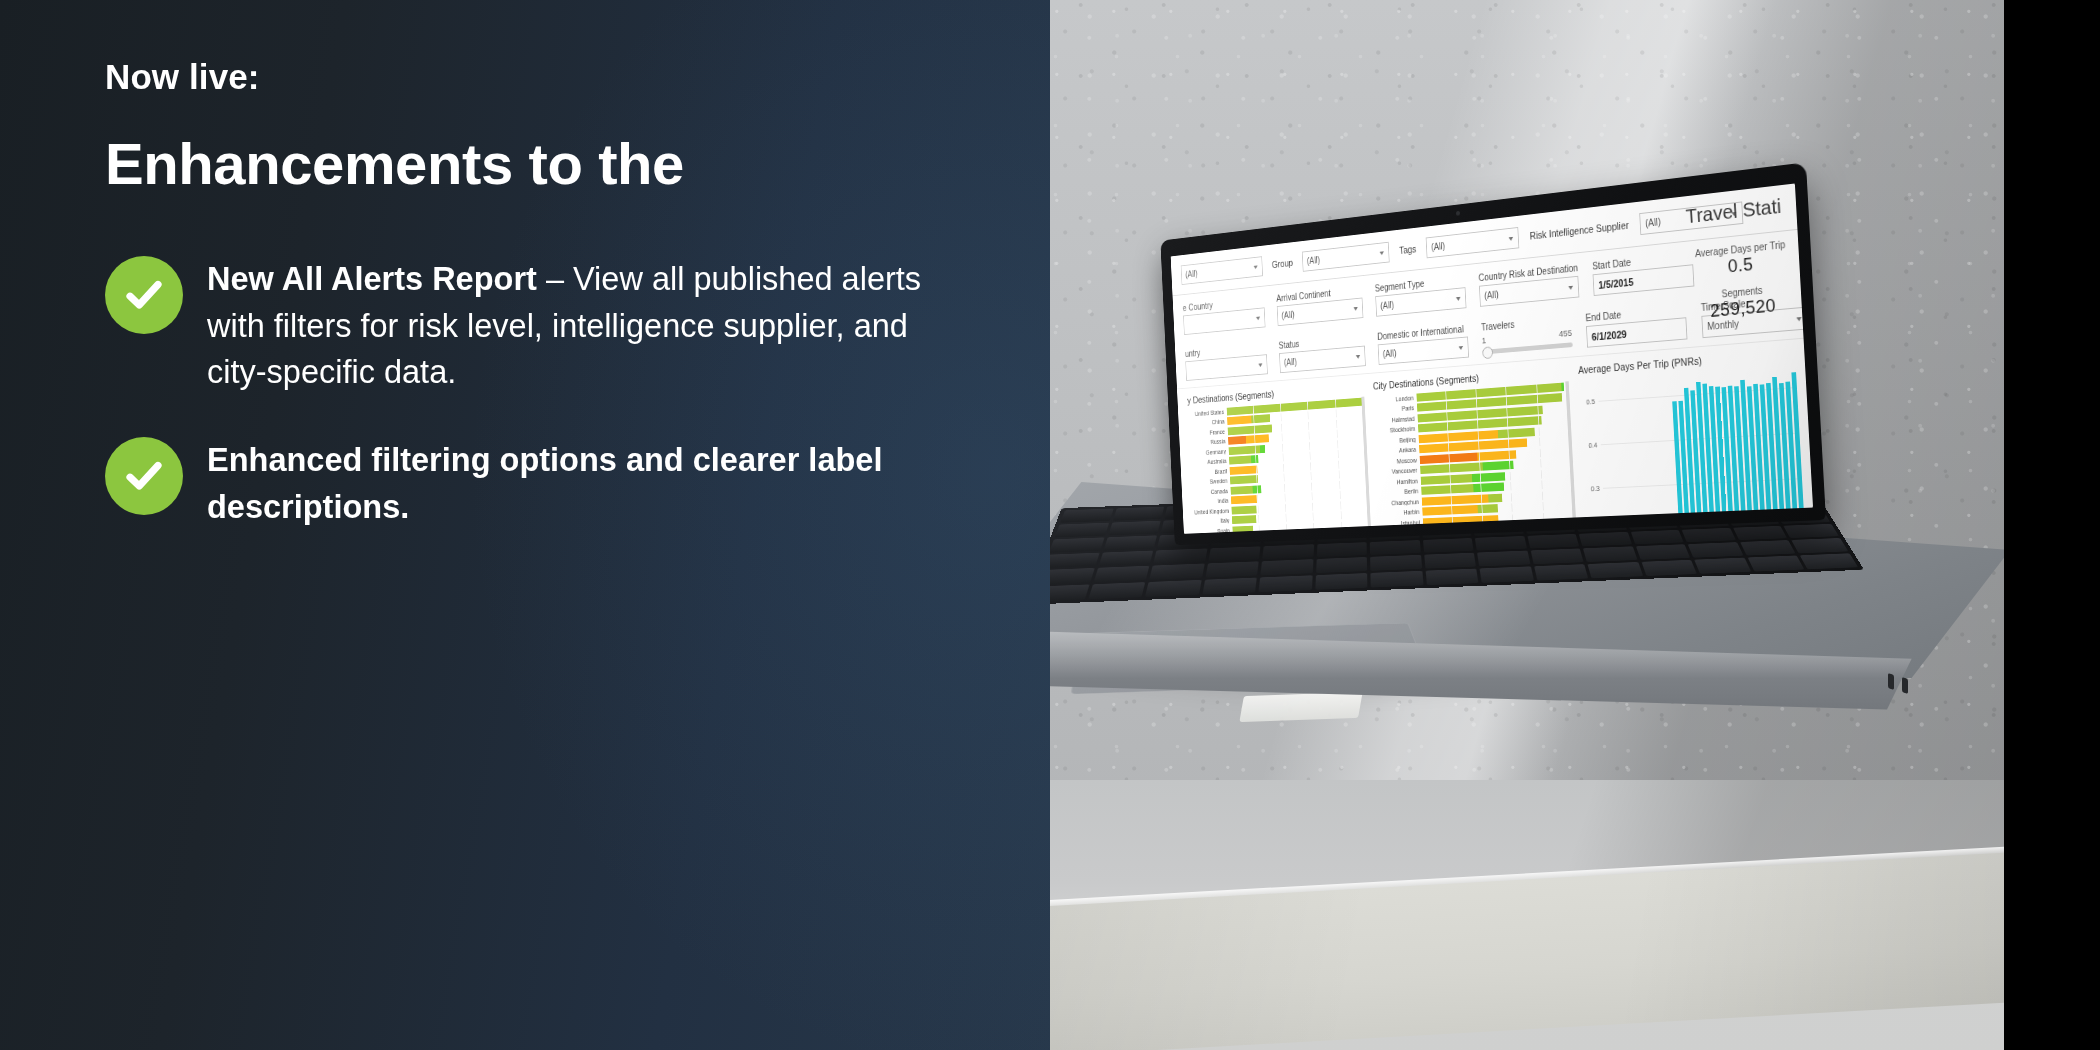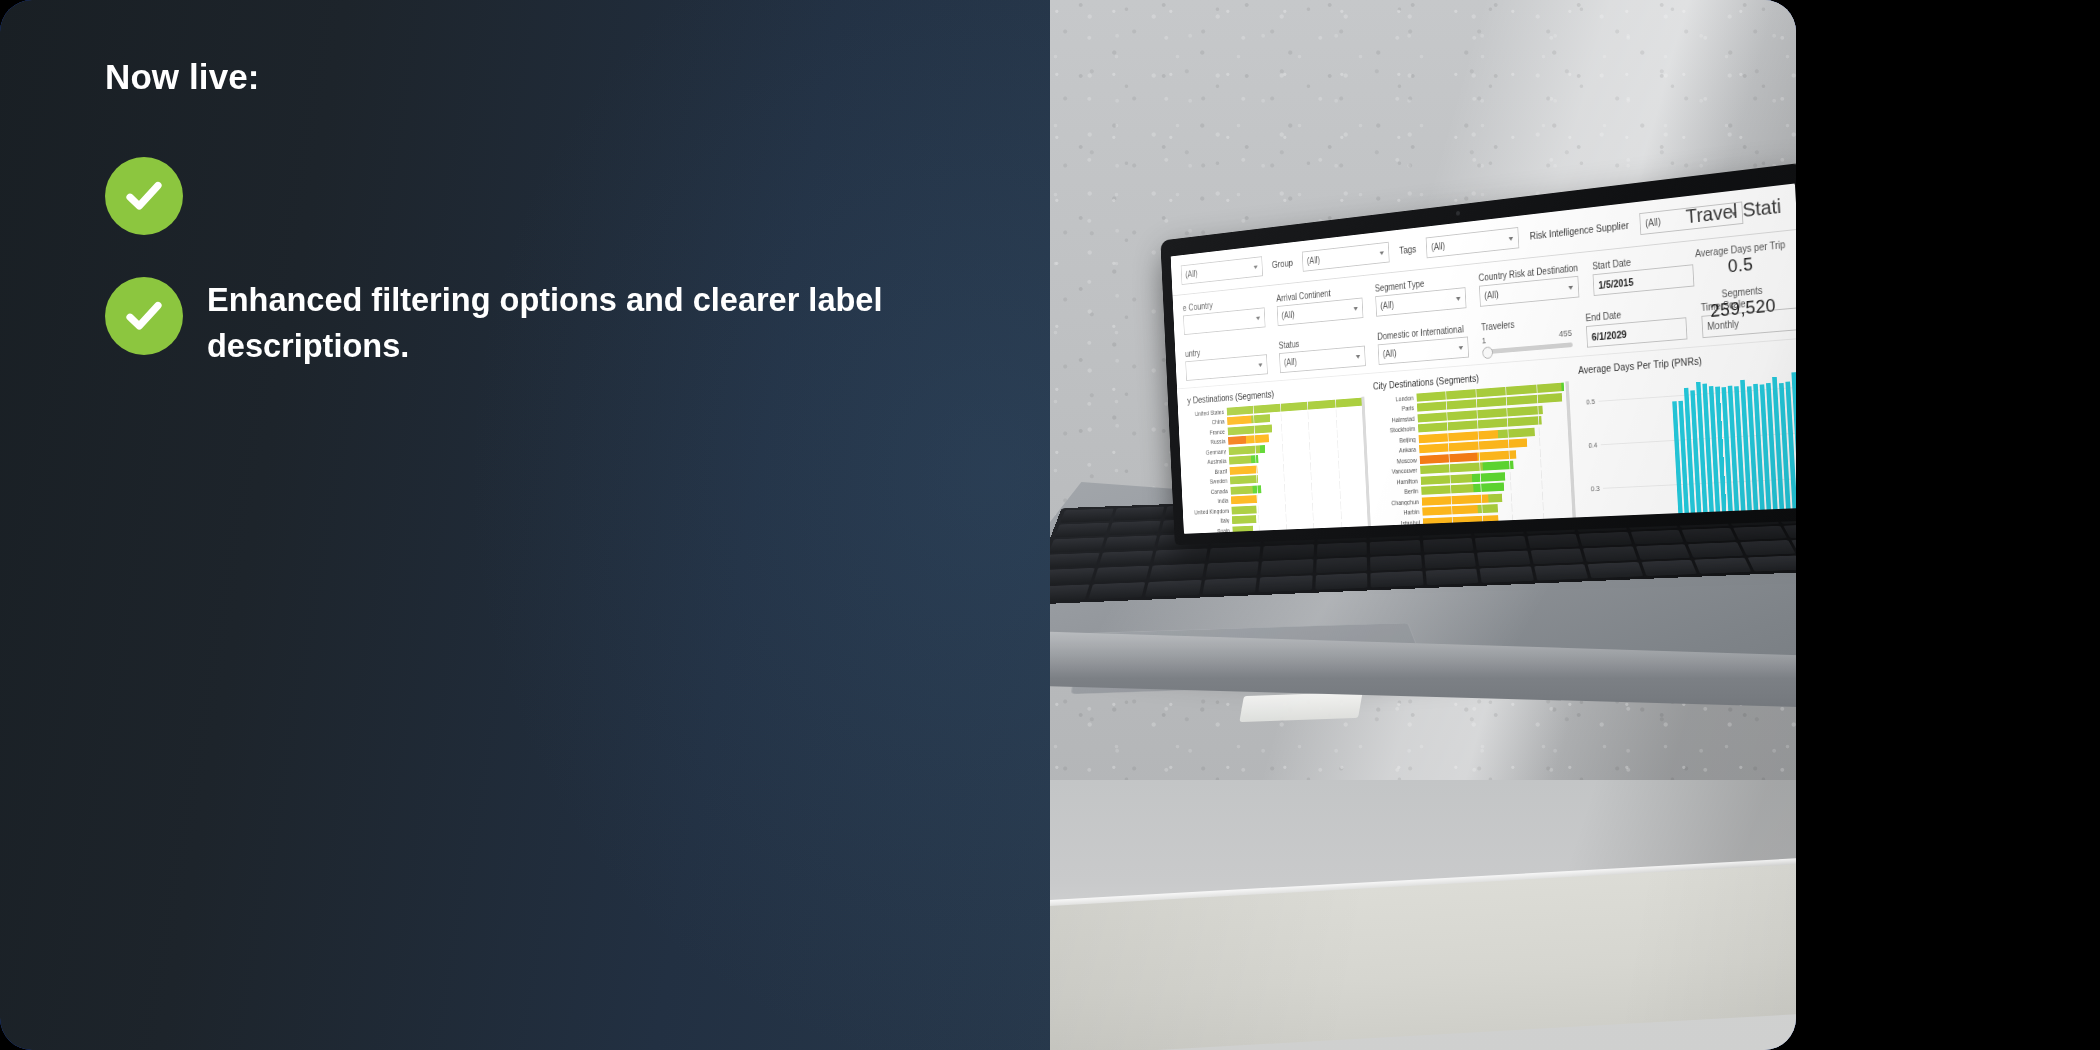--- a/index.html
+++ b/index.html
@@ -1,18 +1,18 @@
 <!DOCTYPE html>
 <html><head>
 <meta charset="utf-8">
 <title>Analytics Module Enhancements</title>
 <style>
   html,body{margin:0;padding:0;background:#000;}
   body{font-family:"Liberation Sans", sans-serif;}
-  #stage{position:relative;width:1796px;height:1050px;overflow:hidden;background:#1d4ed8;border-radius:32px;}
+  #stage{position:relative;width:2004px;height:1050px;overflow:hidden;background:#1d4ed8;}
 
   
   #left-panel{
     position:absolute;left:0;top:0;width:1050px;height:1050px;
     background:linear-gradient(100deg,#191f24 0%,#1d242b 28%,#223042 68%,#27384b 100%);
     overflow:hidden;
   }
   #left-panel:after{
     content:"";position:absolute;inset:0;
     background:radial-gradient(ellipse 70% 80% at 95% 45%,rgba(60,95,130,.22),rgba(0,0,0,0) 72%);
@@ -259,28 +259,30 @@
 </style>
 </head>
 <body>
 
 <div id="stage">
 
   <div id="left-panel">
     <div class="lp-inner">
       <div id="eyebrow">Now live:</div>
       <h1 id="headline">
+        <span class="hl-line">Enhancements to the</span>
       </h1>
       <ul class="bullet-list" id="bullets">
           <li class="bullet">
             <span class="check-badge">
               <svg width="44" height="44" viewBox="0 0 44 44">
                 <path d="M8 23.2 L17.2 32 L36 11.5" fill="none" stroke="#ffffff" stroke-width="7.2" stroke-linecap="round" stroke-linejoin="round"></path>
               </svg>
             </span>
+            <span class="bullet-text"><b class="b-strong">New All Alerts Report</b><span> – View all published alerts with filters for risk level, intelligence supplier, and city-specific data.</span></span>
           </li>
           <li class="bullet">
             <span class="check-badge">
               <svg width="44" height="44" viewBox="0 0 44 44">
                 <path d="M8 23.2 L17.2 32 L36 11.5" fill="none" stroke="#ffffff" stroke-width="7.2" stroke-linecap="round" stroke-linejoin="round"></path>
               </svg>
             </span>
             <span class="bullet-text"><b class="b-strong">Enhanced filtering options and clearer label descriptions.</b><span></span></span>
           </li>
         </ul>

